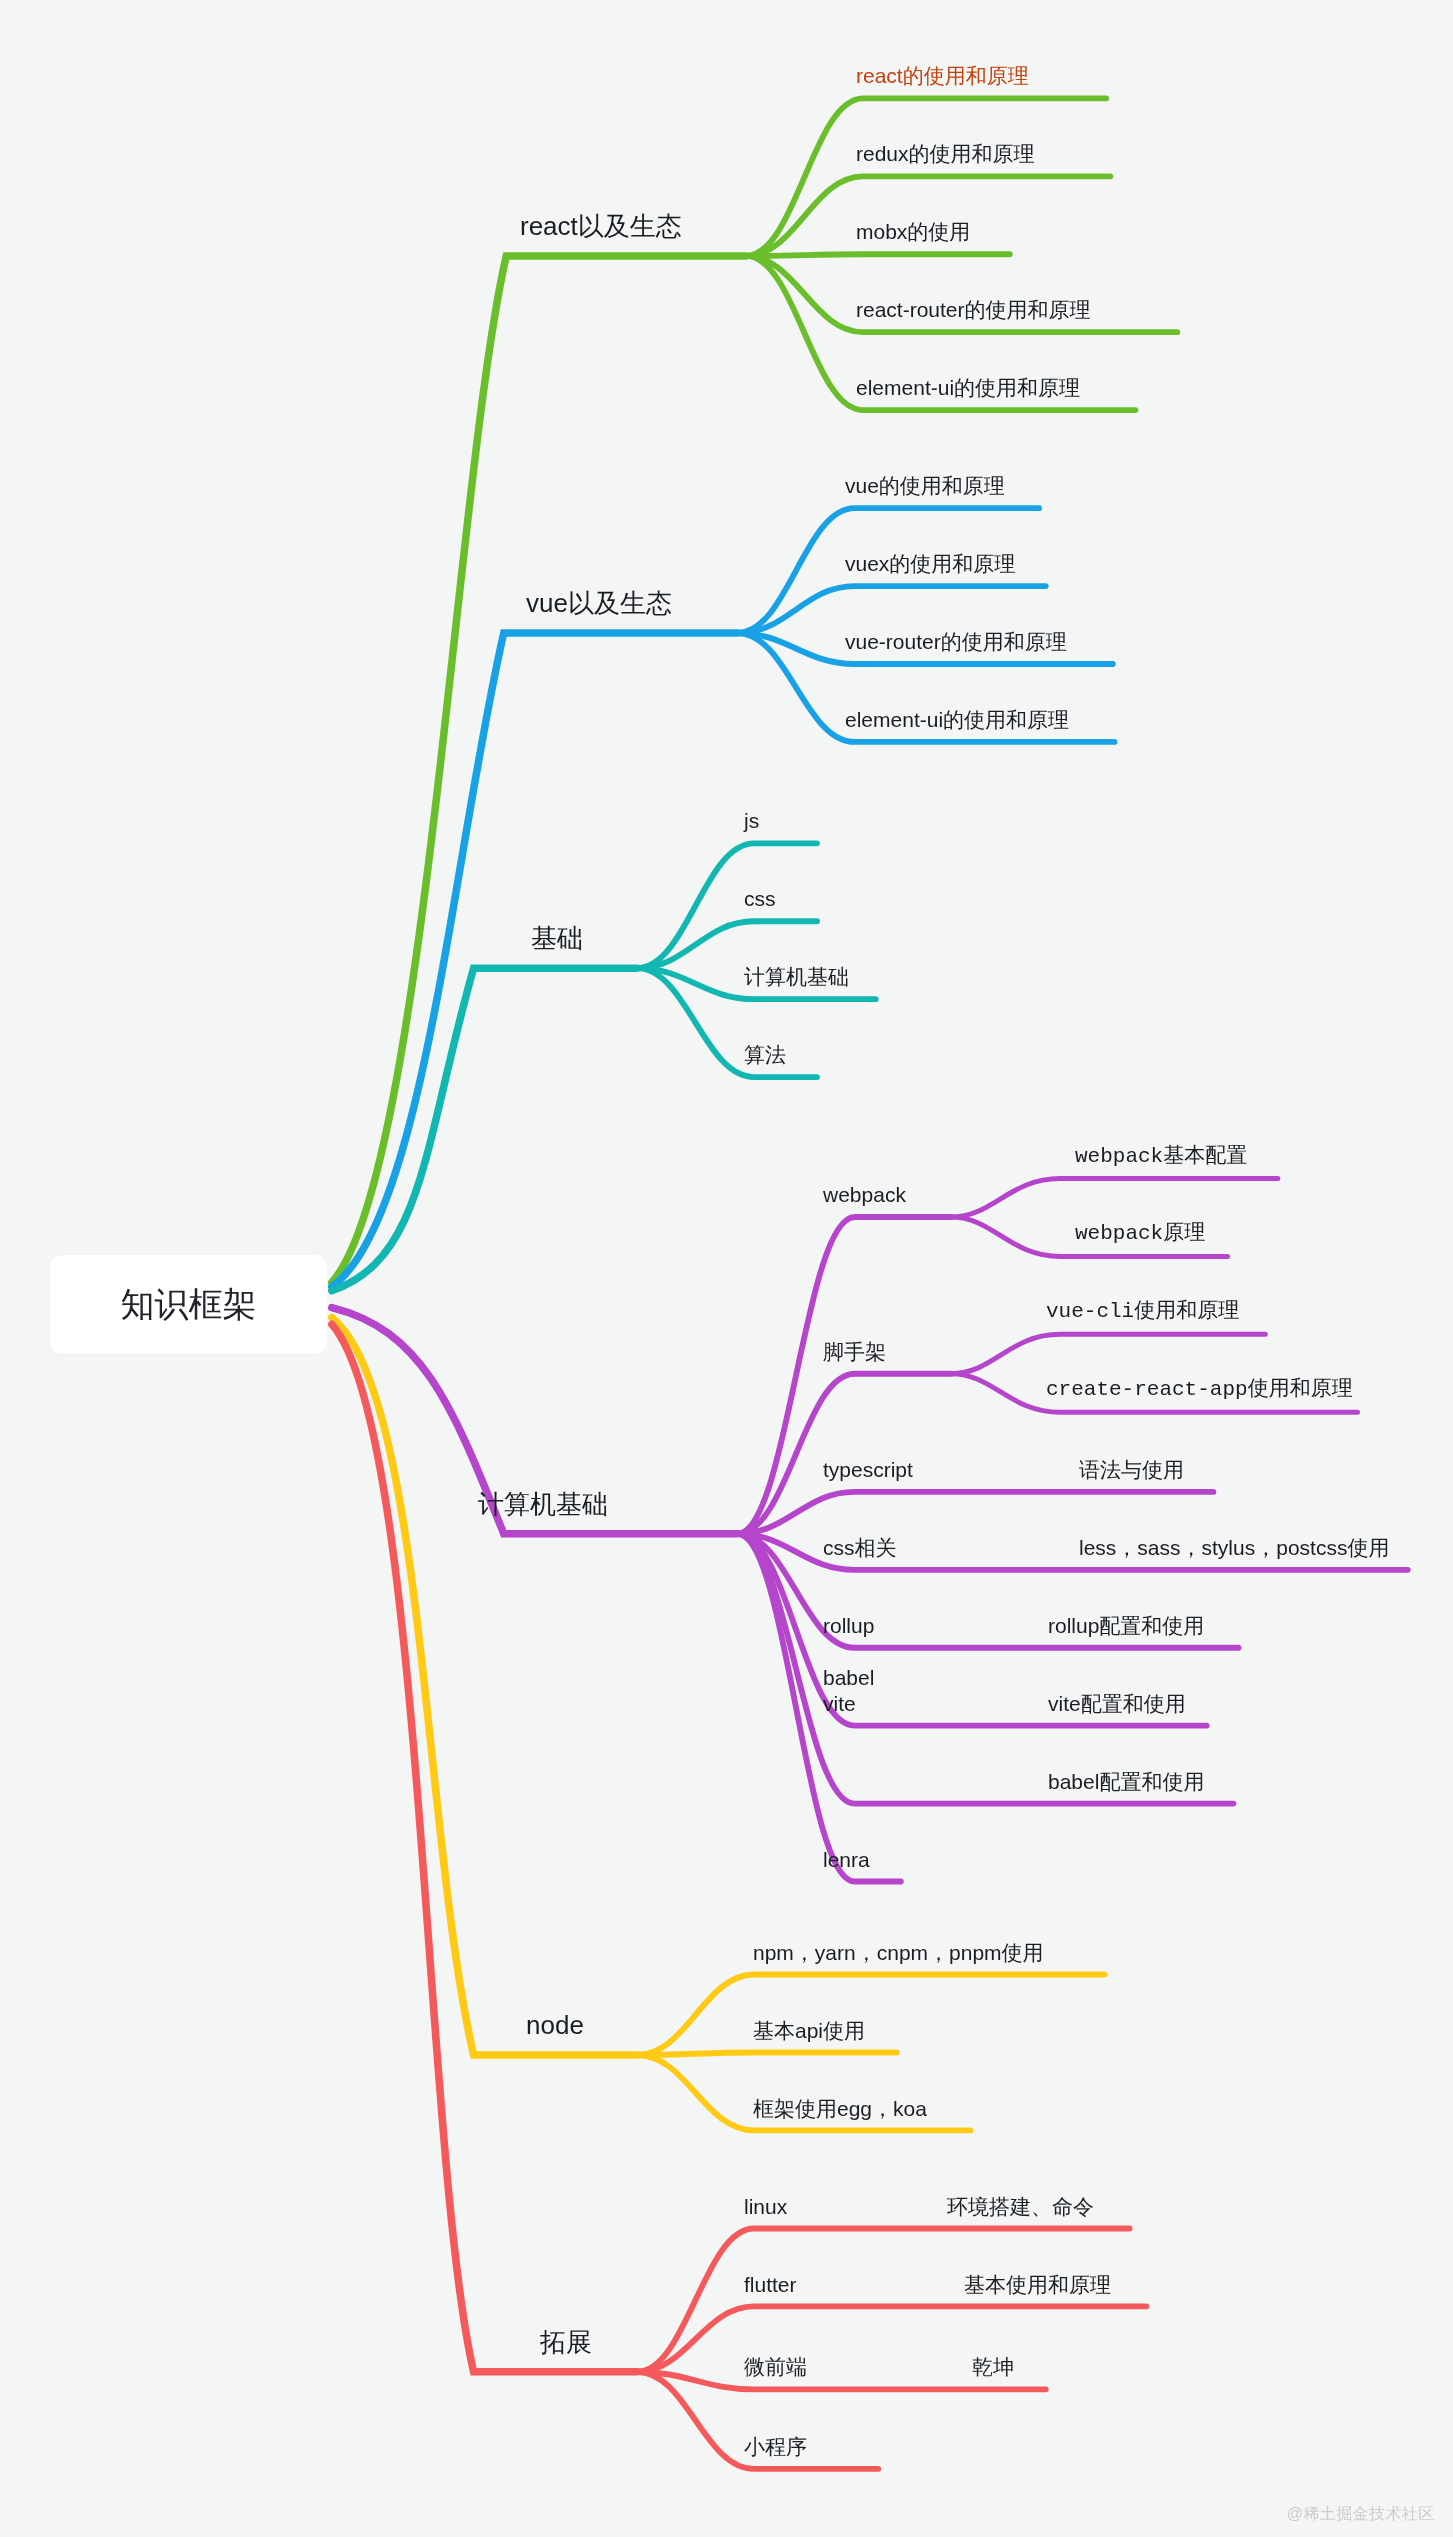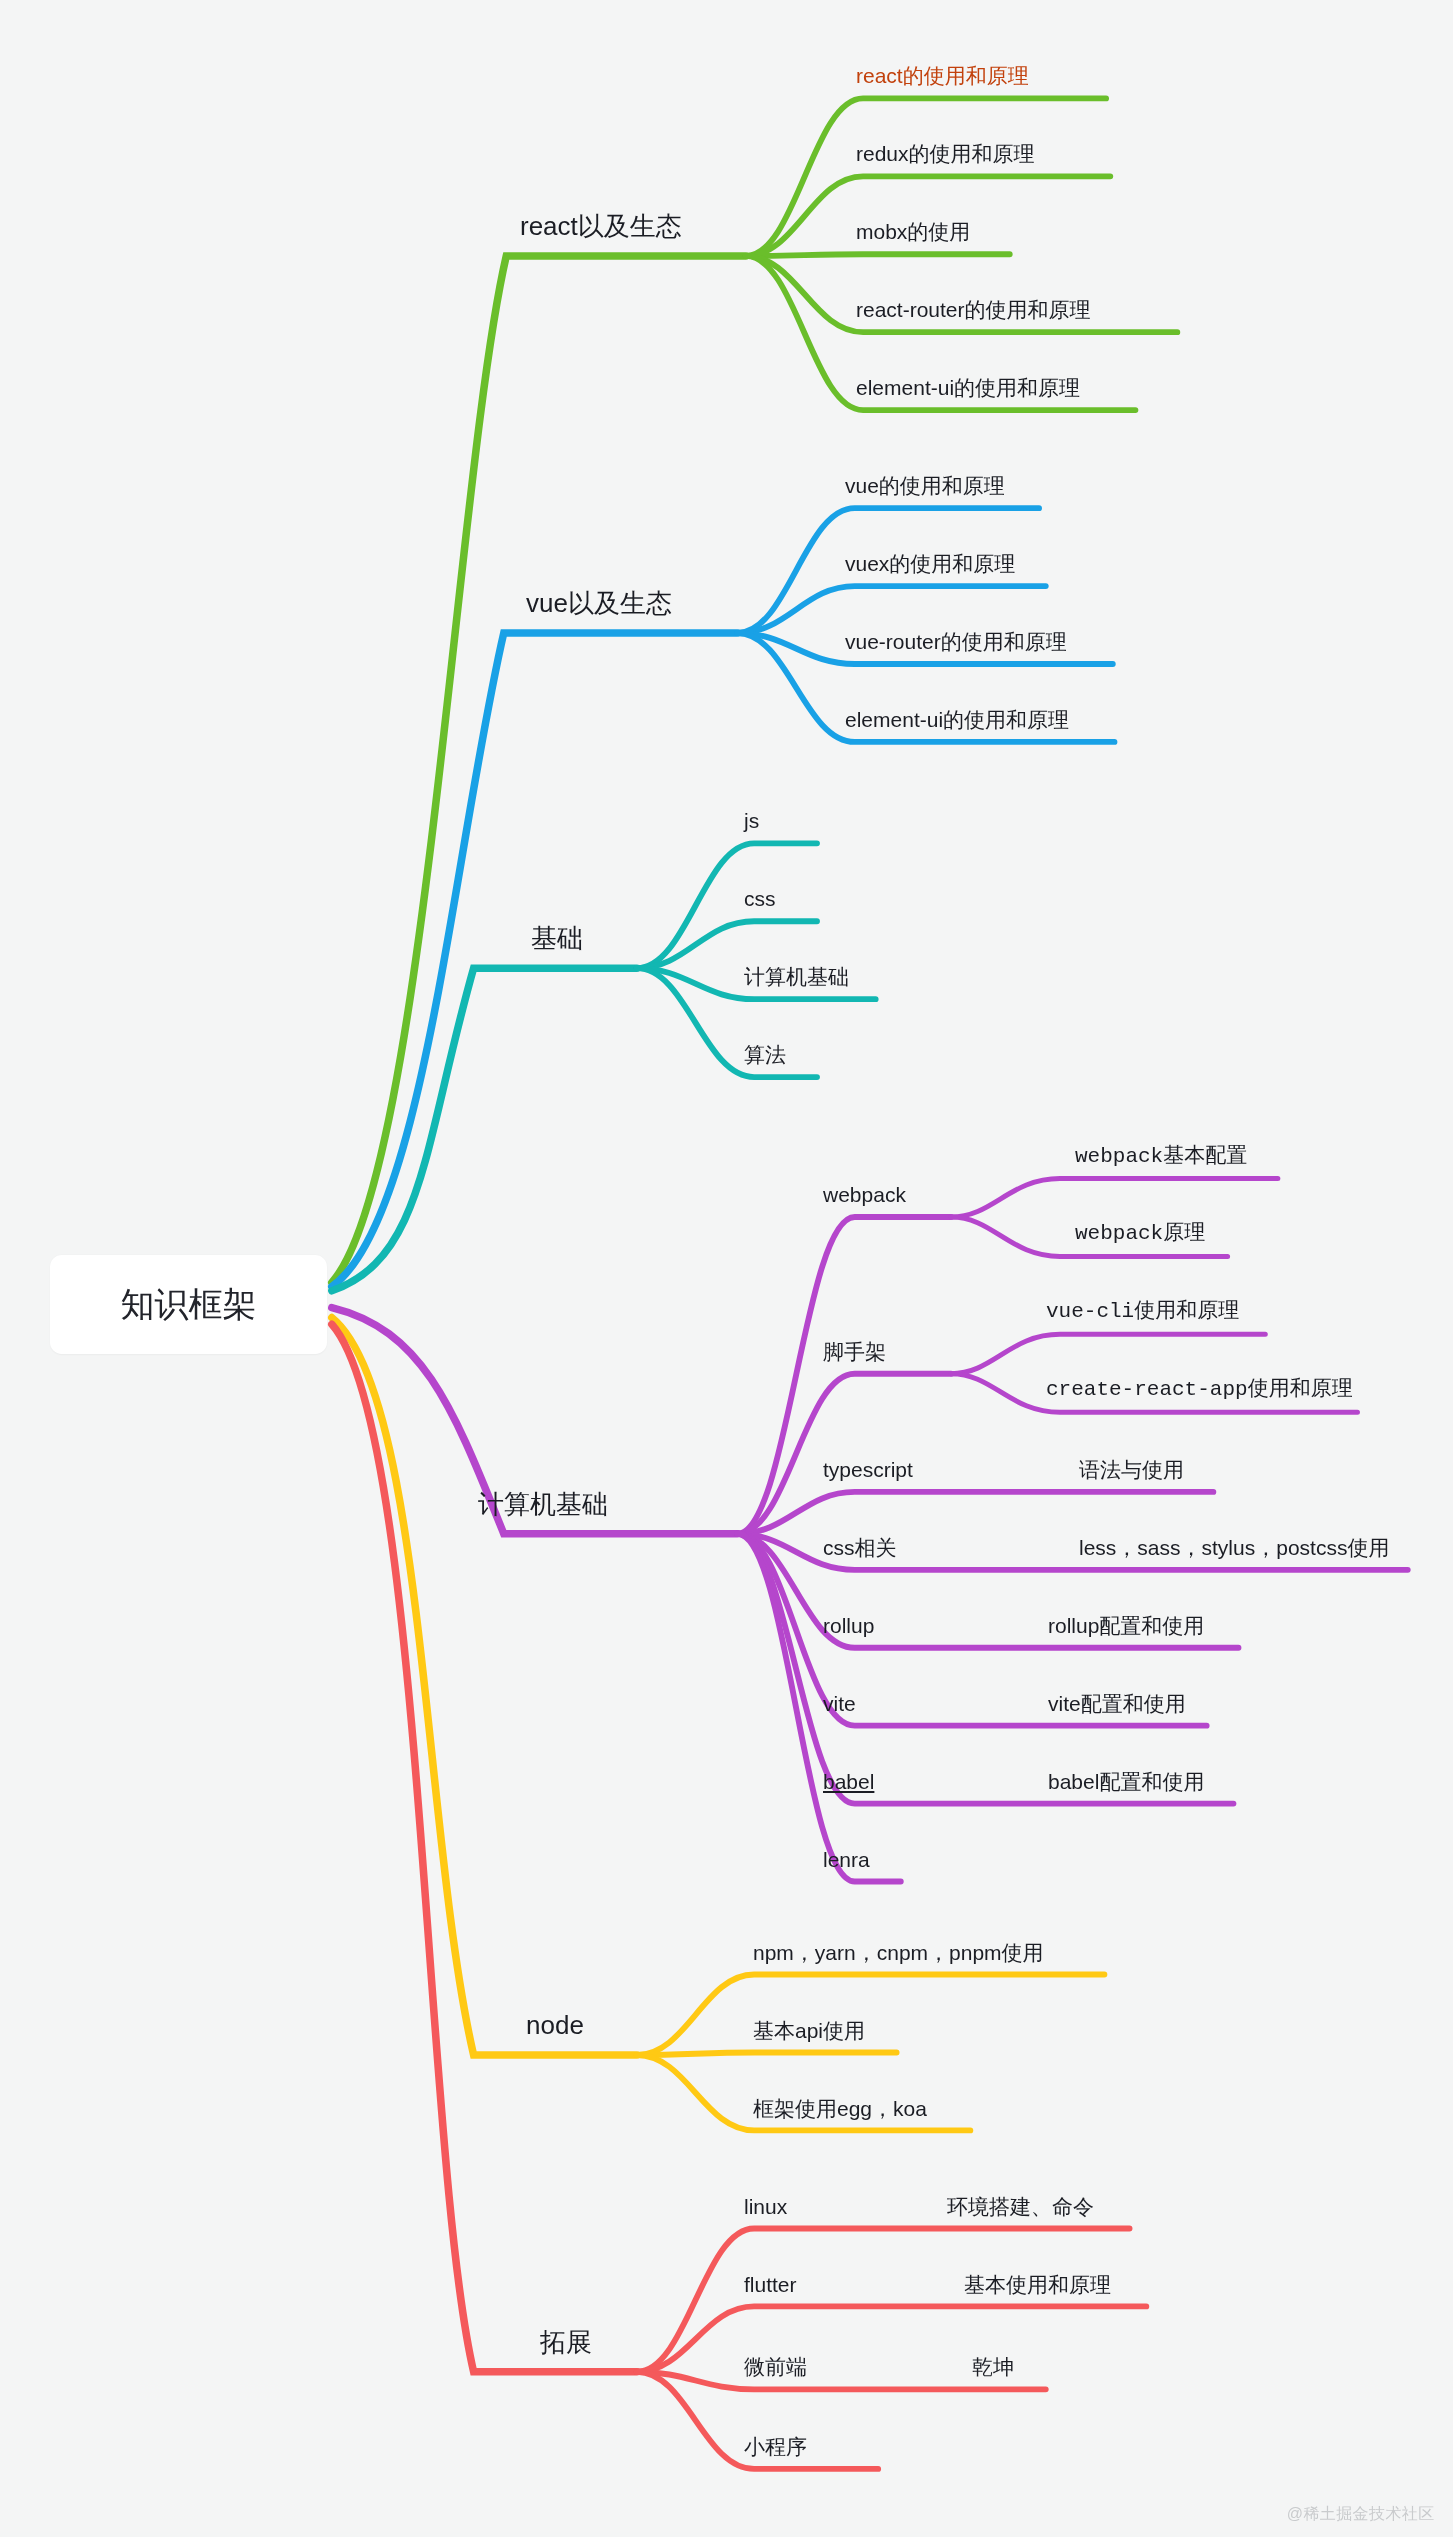--- a/index.html
+++ b/index.html
@@ -253,21 +253,21 @@
       <div class="lbl l3" style="left: 1046px; top: 1322px;">vue-cli使用和原理</div>
       <div class="lbl l3" style="left: 1046px; top: 1400px;">create-react-app使用和原理</div>
       <div class="lbl l2" style="left: 823px; top: 1480px;">typescript</div>
       <div class="lbl l2" style="left: 1079px; top: 1480px;">语法与使用</div>
       <div class="lbl l2" style="left: 823px; top: 1558px;">css相关</div>
       <div class="lbl l2" style="left: 1079px; top: 1558px;">less，sass，stylus，postcss使用</div>
       <div class="lbl l2" style="left: 823px; top: 1636px;">rollup</div>
       <div class="lbl l2" style="left: 1048px; top: 1636px;">rollup配置和使用</div>
       <div class="lbl l2" style="left: 823px; top: 1714px;">vite</div>
       <div class="lbl l2" style="left: 1048px; top: 1714px;">vite配置和使用</div>
-      <div class="lbl l2" style="left: 823px; top: 1792px; text-decoration: underline;">babel</div>
+      <div class="lbl l2" style="left: 823px; top: 1688px;">babel</div>
       <div class="lbl l2" style="left: 1048px; top: 1792px;">babel配置和使用</div>
       <div class="lbl l2" style="left: 823px; top: 1870px;">lenra</div>
       <div class="lbl l1" style="left: 526px; top: 2038px;">node</div>
       <div class="lbl l2" style="left: 753px; top: 1963px;">npm，yarn，cnpm，pnpm使用</div>
       <div class="lbl l2" style="left: 753px; top: 2041px;">基本api使用</div>
       <div class="lbl l2" style="left: 753px; top: 2119px;">框架使用egg，koa</div>
       <div class="lbl l1" style="left: 520px; top: 2355px; margin-left: 20px;">拓展</div>
       <div class="lbl l2" style="left: 744px; top: 2217px;">linux</div>
       <div class="lbl l2" style="left: 947px; top: 2217px;">环境搭建、命令</div>
       <div class="lbl l2" style="left: 744px; top: 2295px;">flutter</div>

